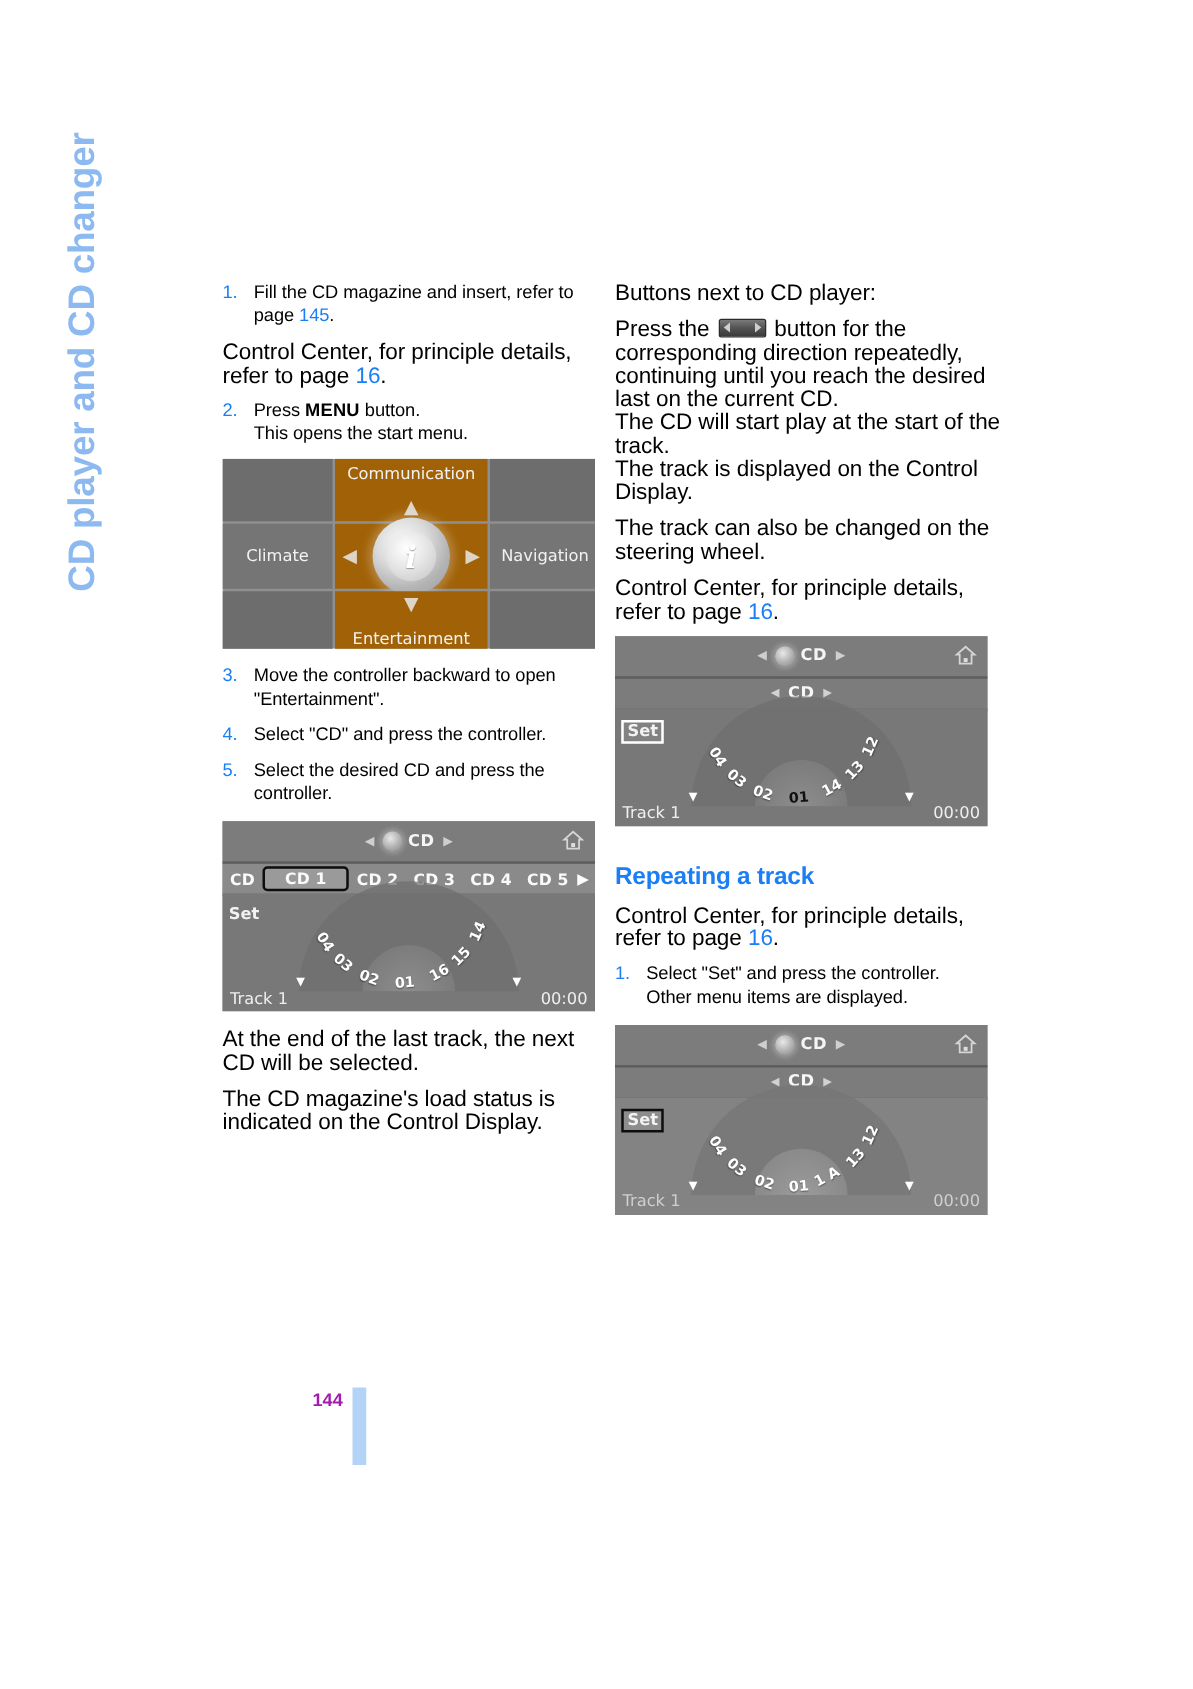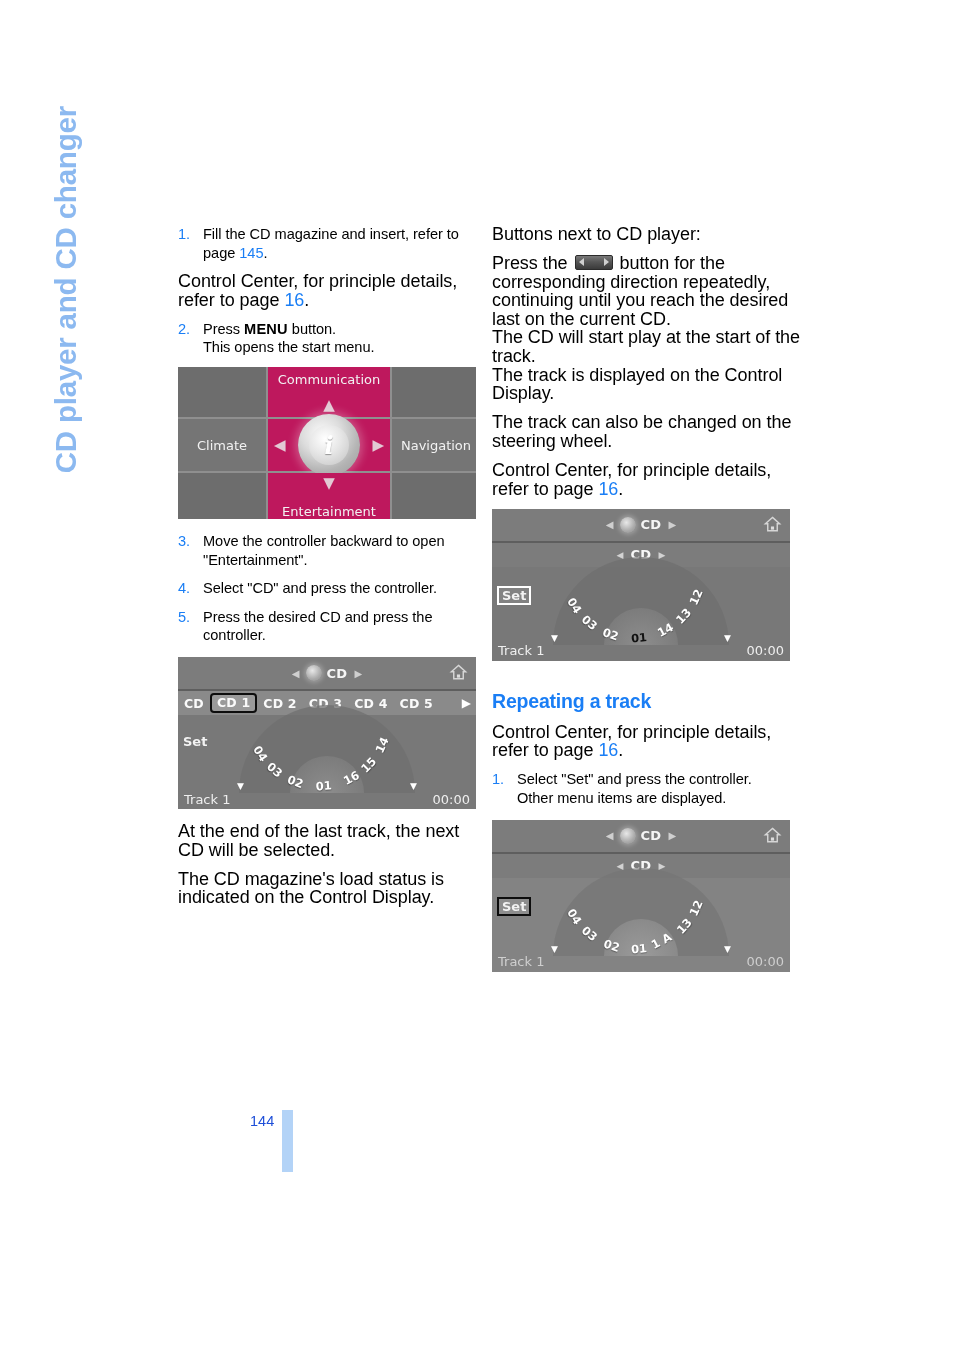--- a/index.html
+++ b/index.html
@@ -61,21 +61,21 @@
   }
   .shotwrap{position:relative;margin:0 0 0 0;}
 
   
   .menu{width:298px;height:152px;display:grid;
         grid-template-columns:88px 122px 88px;grid-template-rows:50px 52px 50px;
         background:#8f8f8f;gap:2px;}
   .menu .cell{background:#757575;display:flex;align-items:center;justify-content:center;
               color:#f2f2f2;font-size:13px;position:relative;}
   .menu .cell.dim{background:#6d6d6d;}
-  .menu .cell.mid{background:#be185d;}
+  .menu .cell.mid{background:#a16207;}
   .orb{
     position:absolute;left:50%;top:50%;transform:translate(-50%,-50%);
     width:62px;height:62px;border-radius:50%;
     background:radial-gradient(circle at 38% 32%,#fafafa 0%,#dcdcdc 35%,#b4b4b4 65%,#9a9a9a 100%);
     box-shadow:0 0 8px 3px rgba(255,255,255,0.25);
     display:flex;align-items:center;justify-content:center;
   }
   .orb .inner{width:40px;height:40px;border-radius:50%;
     background:radial-gradient(circle at 40% 34%,#ffffff 0%,#e6e6e6 45%,#c2c2c2 100%);
     display:flex;align-items:center;justify-content:center;}
@@ -94,29 +94,29 @@
   .cdd .topbar .lbl{color:#f5f5f5;font-size:13px;font-weight:bold;letter-spacing:.4px;}
   .cdd .topbar .ar{color:#cfcfcf;font-size:10px;margin:0 7px;}
   .cdd .disc{width:16px;height:16px;border-radius:50%;margin-right:4px;
     background:radial-gradient(circle at 40% 35%,#e8e8e8,#a9a9a9 60%,#8d8d8d 100%);
     box-shadow:0 0 4px 2px rgba(255,255,255,.25);}
   .cdd .home{position:absolute;right:8px;top:6px;width:19px;height:19px;opacity:.9;}
   .cdd .tabbar{height:24px;background:#8a8a8a;border-bottom:2px solid #5e5e5e;
                display:flex;align-items:center;}
   .cdd .tabbar .t{color:#fafafa;font-size:12.5px;font-weight:bold;padding:0 6px;
                   letter-spacing:.2px;white-space:nowrap;}
-  .cdd .tabbar .t.sel{border:2.5px solid #0d0d0d;border-radius:4px;padding:0 5px;
+  .cdd .tabbar .t.sel{border:2.5px solid #0d0d0d;border-radius:4px;padding:0 16px;
                       background:#9a9a9a;line-height:16px;}
   .cdd .tabbar .more{margin-left:auto;margin-right:5px;color:#fff;font-size:12px;}
   .cdd .subbar{height:24px;background:#7c7c7c;border-bottom:2px solid #5e5e5e;
                display:flex;align-items:center;justify-content:center;}
   .cdd .subbar .lbl{color:#f7f7f7;font-size:13px;font-weight:bold;letter-spacing:.4px;}
   .cdd .subbar .ar{color:#d2d2d2;font-size:9px;margin:0 7px;}
   .cdd .stage{position:absolute;left:0;right:0;bottom:0;top:58px;background:#787878;}
-  .cdd .setlbl{position:absolute;left:5px;top:19px;color:#f2f2f2;font-size:13px;
+  .cdd .setlbl{position:absolute;left:5px;top:9px;color:#f2f2f2;font-size:13px;
                font-weight:bold;z-index:6;}
   .cdd .setlbl.boxw{border:2px solid #ffffff;padding:0 3px;background:#828282;}
   .cdd .setlbl.boxb{border:2px solid #0d0d0d;padding:0 3px;background:#8d8d8d;}
   .cdd .footer{position:absolute;left:0;right:0;bottom:0;height:20px;
                display:flex;align-items:center;justify-content:space-between;
                padding:0 6px;color:#efefef;font-size:13px;}
   .cdd .footer.dimtxt{color:#cfcfcf;}
   
   .arc{position:absolute;left:50%;bottom:16px;transform:translateX(-50%);
        width:176px;height:88px;}
@@ -127,21 +127,21 @@
     background:radial-gradient(ellipse at 50% 100%,#8d8d8d,#7c7c7c 70%);}
   .arc .n{position:absolute;left:50%;bottom:0;transform-origin:50% -62px;
     color:#ffffff;font-size:11.5px;font-weight:bold;margin-left:-8px;
     width:16px;text-align:center;text-shadow:0 1px 1px rgba(0,0,0,.35);}
   .arc .n.cur{color:#111;text-shadow:none;}
   .arc .cap{position:absolute;bottom:2px;color:#fff;font-size:9px;}
   .arc .cap.l{left:-2px;}
   .arc .cap.r{right:-2px;}
 
   
-  .pagenum{position:absolute;left:250px;top:1113px;font-size:14.5px;color:#1d4ed8;}
+  .pagenum{position:absolute;left:250px;top:1113px;font-size:14.5px;color:#a21caf;font-weight:bold;}
   .pagebar{position:absolute;left:282px;top:1110px;width:11px;height:62px;background:#b3d3f7;}
 </style>
 </head>
 <body>
 
 <div class="page">
 
   <div class="sidetab">CD player and CD changer</div>
 
   <div class="col col-left">
@@ -200,21 +200,21 @@
     </div>
 
     <ol class="steps" style="margin-top:13px;">
       <li>
         <span class="num">3.</span><span>Move the controller backward to open "Entertainment".</span>
       </li>
       <li>
         <span class="num">4.</span><span>Select "CD" and press the controller.</span>
       </li>
       <li>
-        <span class="num">5.</span><span>Press the desired CD and press the controller.</span>
+        <span class="num">5.</span><span>Select the desired CD and press the controller.</span>
       </li>
     </ol>
 
     <div class="shotwrap" style="margin-top:12px;">
       <div class="shot cdd">
         <div class="topbar">
           <span class="ar">◀</span>
           <span class="disc"></span>
           <span class="lbl">CD</span>
           <span class="ar">▶</span>

